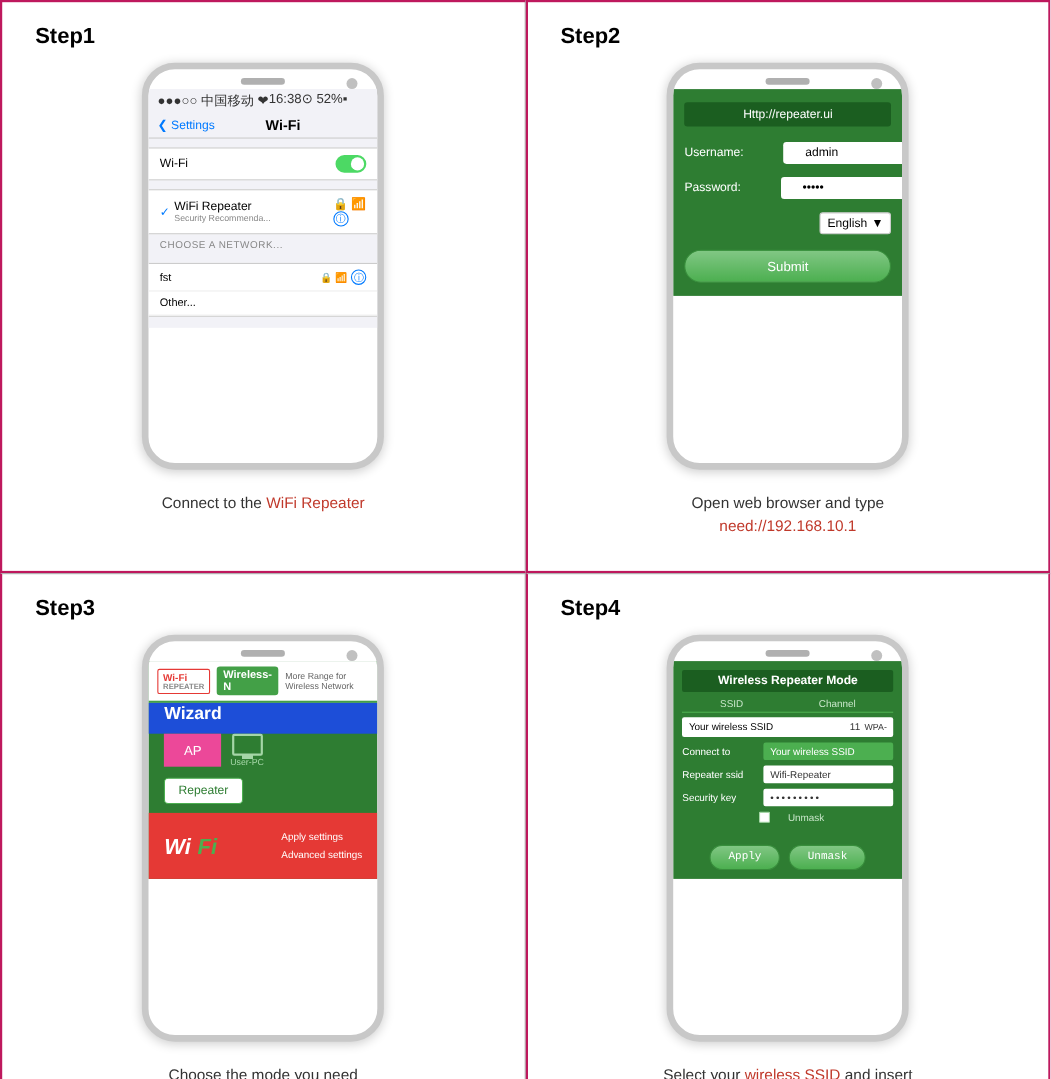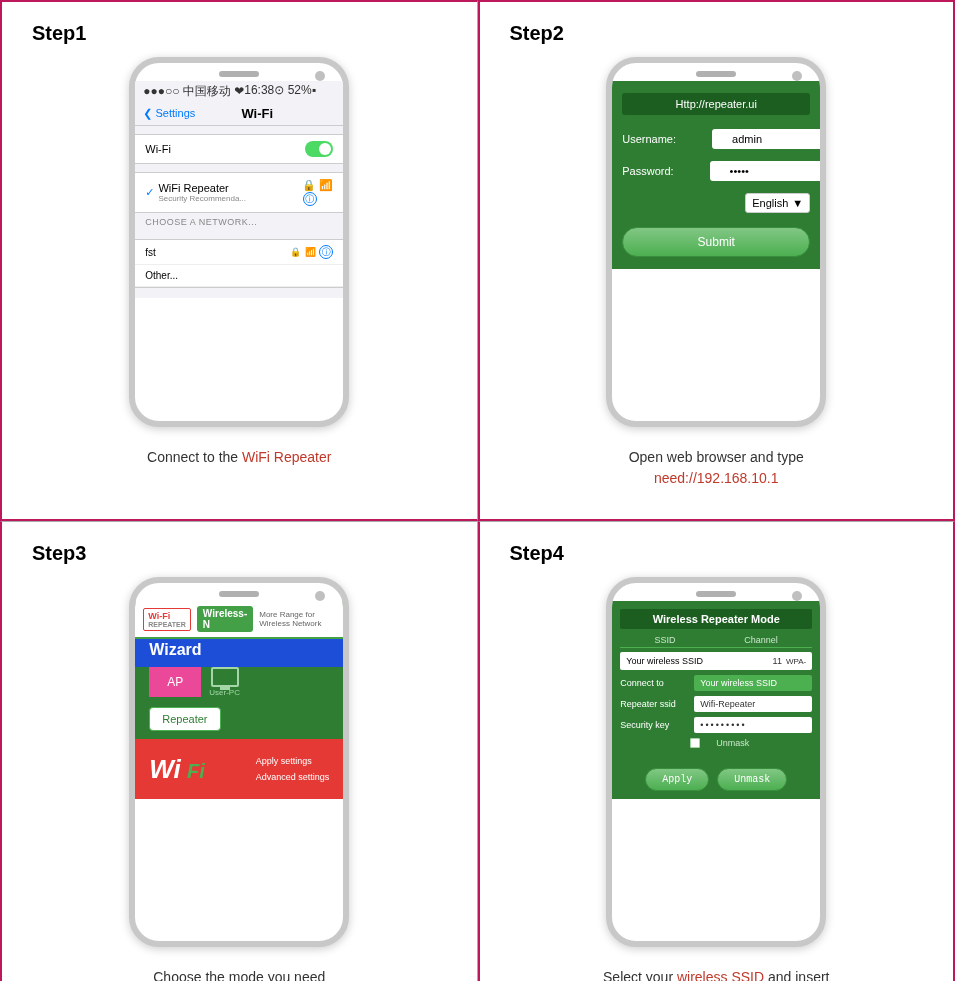--- a/index.html
+++ b/index.html
@@ -545,21 +545,21 @@
         <div class="rep-modes">
           <button class="rep-ap-btn">AP</button>
           <div class="rep-pc-icon">
             <div class="monitor"></div>
             <span>User-PC</span>
           </div>
         </div>
         <div class="rep-repeater-btn">Repeater</div>
         <div class="rep-orange">
           <div class="wifi-logo-big">
-            <span style="font-style:italic;font-size:26px;font-weight:900;">Wi</span>
+            <span style="font-style:italic;font-size:20px;font-weight:900;">Wi</span>
             <span style="color:#4caf50;font-size:20px;font-weight:900;">Fi</span>
           </div>
           <div class="rep-settings">
             <div>Apply settings</div>
             <div>Advanced settings</div>
           </div>
         </div>
       </div>
     </div>
 

